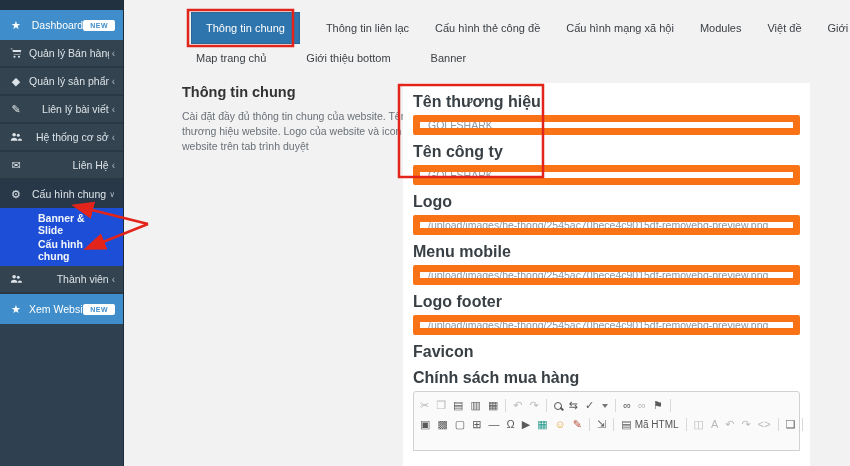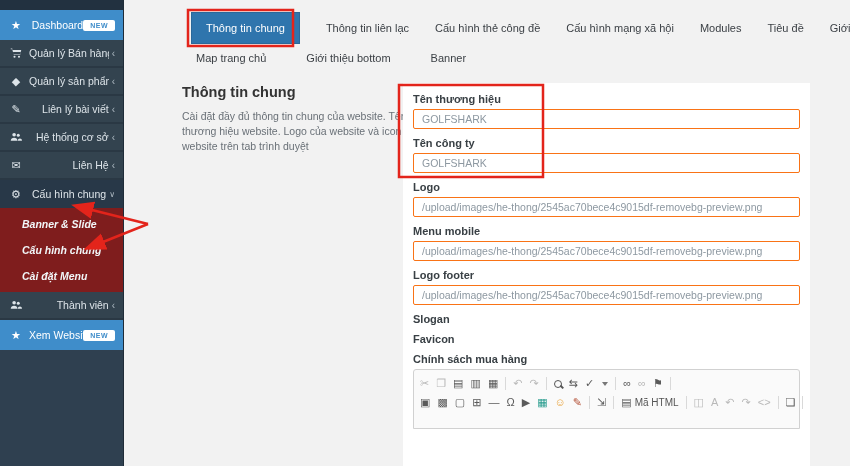--- a/index.html
+++ b/index.html
@@ -15,44 +15,44 @@
                background:#33434f; border-bottom:2px solid #2a3844; }
   .side-item.active { background:#3f8dca; color:#fff; height:30px; border-bottom:none; }
   .side-item.open { background:#283848; border-bottom:none; }
   .si-icon { width:16px; text-align:center; margin-right:5px; font-size:11px; flex:none; }
   .si-icon svg { vertical-align:-1px; }
   .si-label { flex:1; white-space:nowrap; overflow:hidden;text-align:right; }
   .chev { font-size:10px; color:#aeb9c2; margin-left:3px; }
   .chev.open { font-size:8px; }
   .badge-new { background:#fff; color:#3f8dca; font-size:7px; font-weight:bold;
                padding:2px 7px; border-radius:2px; letter-spacing:.5px; }
-  .submenu { background:#7f1d1d; padding:3px 0;font-style:italic; }
+  .submenu { background:#1d4ed8; padding:3px 16px; }
   .sub-item { height:26px; display:flex; align-items:center; padding-left:22px;
               color:#f2f6f8; font-size:10.5px; font-weight:bold; cursor:pointer; }
 
   
   .tabs-row1 { position:absolute; left:191px; top:10px; height:36px; display:flex;
                align-items:center; gap:26px; }
   .tab { font-size:11px; color:#3a3f44; white-space:nowrap; cursor:pointer; }
   .tab.active { background:#2f75ad; color:#fff; padding:9px 14px; border:1px solid #2a689a; }
   .tabs-row2 { position:absolute; left:196px; top:50px; height:16px; display:flex;
                align-items:center; gap:40px; }
 
   
   .leftcol { position:absolute; left:182px; top:84px; width:232px; }
   .section-title { font-size:14.5px; font-weight:bold; color:#333; margin-bottom:9px; }
   .section-desc { font-size:10.5px; color:#697077; line-height:1.45; }
 
   
   .panel { position:absolute; left:403px; top:83px; width:407px; height:383px;
            background:#fff; padding:10px; }
   .field { margin-bottom:8px; }
-  .field label { display:block; font-size:11px; font-weight:bold; color:#394045;
+  .field label { display:block; font-size:16px; font-weight:bold; color:#394045;
                  margin-bottom:4px; }
-  .field input { width:387px; height:20px; border:1px solid #f97316; border-radius:2px;
+  .field input { width:387px; height:20px; border:7px solid #f97316; border-radius:2px;
                  background:#fff; font-family:"Liberation Sans",sans-serif;
                  font-size:10.5px; color:#8d98a1; padding:0 8px; }
 
   
   .editor { width:387px; height:60px; border:1px solid #d1d1d1; border-radius:3px 3px 0 0;
             background:#fafafa; padding:4px 6px; }
   .tb-row { display:flex; align-items:center; height:19px; gap:7px; }
   .tb-icon { font-size:11px; color:#5a5a5a; line-height:1; cursor:pointer; }
   .tb-icon.mut { color:#b9b9b9; }
   .tb-icon.yellow { color:#e8a33d; }
@@ -133,23 +133,20 @@
     <span class="chev open">∨</span>
   </div>
 
   <div class="submenu">
     <div class="sub-item">
       <span>Banner &amp; Slide</span>
     </div>
     <div class="sub-item">
       <span>Cấu hình chung</span>
     </div>
-    <div class="sub-item">
-      <span>Cài đặt Menu</span>
-    </div>
   </div>
 
   <div class="side-item">
     <span class="si-icon">
       <svg width="12" height="12" viewBox="0 0 16 16" fill="#dde4e9">
           <circle cx="5.5" cy="5" r="2.4"></circle>
           <circle cx="11" cy="5.5" r="2"></circle>
           <path d="M1 13c0-2.5 2-4 4.5-4S10 10.5 10 13zM10.5 13c0-1.8 1-3 2.8-3 1.4 0 2.7 1.2 2.7 3z"></path>
         </svg>
     </span>
@@ -163,21 +160,21 @@
     <span class="badge-new">NEW</span>
   </div>
 </aside>
 
 <nav class="tabs-row1">
   <span class="tab active">Thông tin chung</span>
   <span class="tab">Thông tin liên lạc</span>
   <span class="tab">Cấu hình thẻ công đề</span>
   <span class="tab">Cấu hình mạng xã hội</span>
   <span class="tab">Modules</span>
-  <span class="tab">Tiêu đề</span>
+  <span class="tab">Việt đề</span>
   <span class="tab">Giới thiệu top</span>
 </nav>
 <nav class="tabs-row2">
   <span class="tab">Map trang chủ</span>
   <span class="tab">Giới thiệu bottom</span>
   <span class="tab">Banner</span>
 </nav>
 
 <section class="leftcol">
   <h1 class="section-title">Thông tin chung</h1>
@@ -199,21 +196,20 @@
   </div>
   <div class="field">
     <label>Menu mobile</label>
     <input type="text" value="/upload/images/he-thong/2545ac70bece4c9015df-removebg-preview.png" style="">
   </div>
   <div class="field">
     <label>Logo footer</label>
     <input type="text" value="/upload/images/he-thong/2545ac70bece4c9015df-removebg-preview.png" style="">
   </div>
   <div class="field">
-    <label>Slogan</label>
   </div>
   <div class="field">
     <label>Favicon</label>
   </div>
 
   <div class="field">
     <label>Chính sách mua hàng</label>
     <div class="editor">
       <div class="tb-row">
         <span class="tb-icon mut">✂</span>

